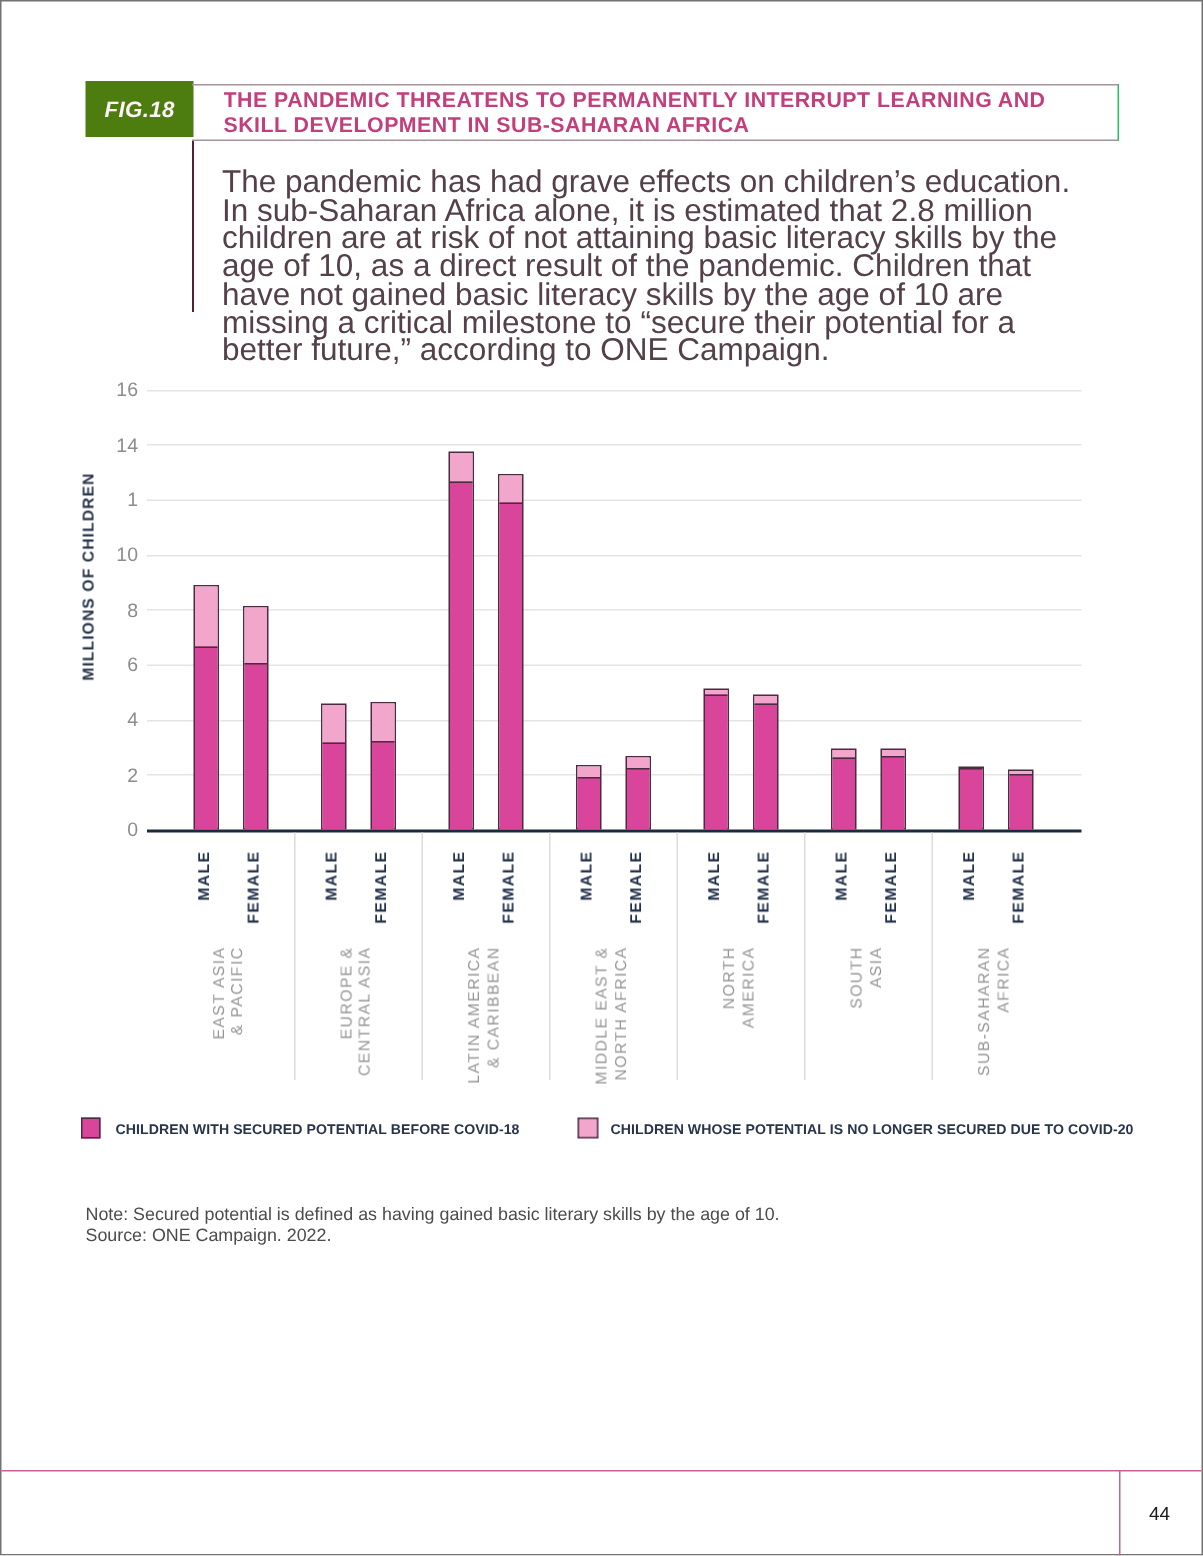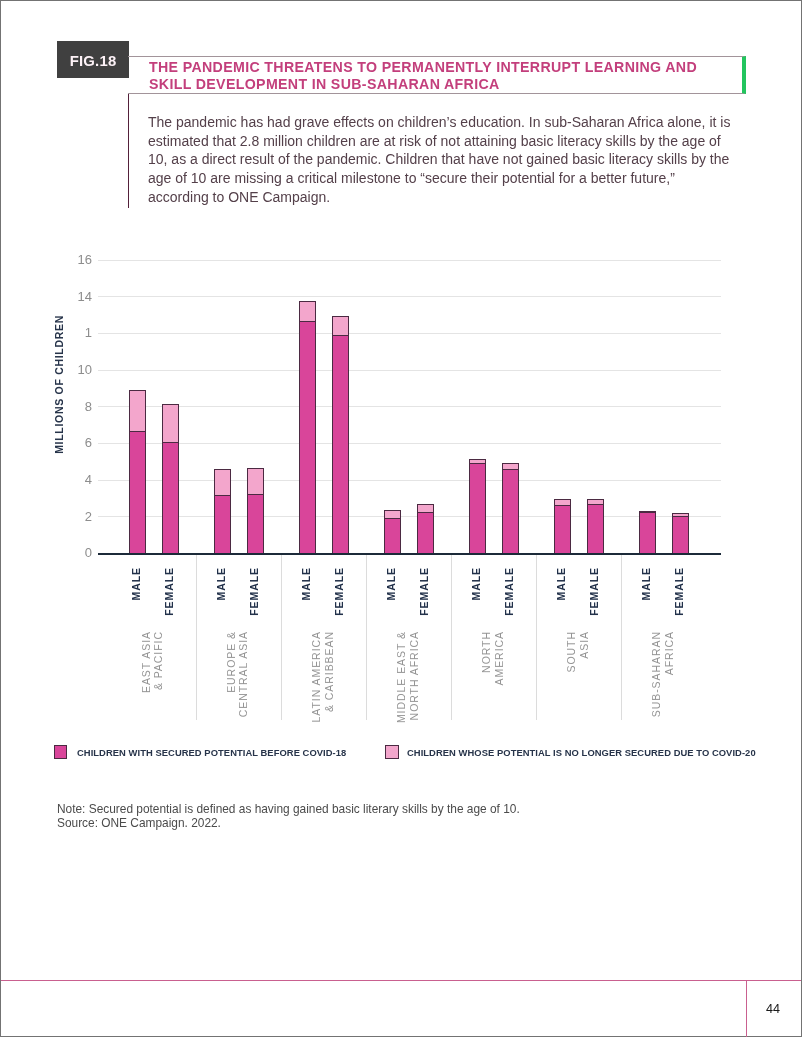--- a/index.html
+++ b/index.html
@@ -4,30 +4,30 @@
 <title>Figure 18</title>
 <style>
   html,body{margin:0;padding:0;background:#fff;}
   body{width:802px;height:1037px;font-family:"Liberation Sans",sans-serif;-webkit-font-smoothing:antialiased;}
   .fig-badge,.fig-title,.intro,.ytick,.ylabel,.gender,.region,.legend-txt,.note,
   .footer-essay,.footer-page{will-change:transform;}
   .page{position:relative;width:802px;height:1037px;background:#fff;overflow:hidden;
         box-shadow:inset 0 0 0 1px #737373;}
 
   
-  .fig-badge{position:absolute;left:56.5px;top:41px;width:71.5px;height:37.4px;background:#404040;
+  .fig-badge{position:absolute;left:56.5px;top:54px;width:71.5px;height:37.4px;background:#4d7c0f;
              color:#fdf2f7;font-weight:bold;font-size:14.9px;letter-spacing:.2px;
-             display:flex;align-items:center;justify-content:center;padding:2.6px 0 0 .6px;box-sizing:border-box;}
+             display:flex;align-items:center;justify-content:center;padding:2.6px 0 0 .6px;box-sizing:border-box;font-style:italic;}
   .fig-title-box{position:absolute;left:128px;top:56.2px;width:617.6px;height:38px;
              border-top:1px solid #a2949a;border-bottom:1px solid #a2949a;
-             border-right:4px solid #22c55e;box-sizing:border-box;}
+             border-right:1px solid #22c55e;box-sizing:border-box;}
   .fig-title{position:absolute;left:21px;top:2.1px;color:#c33f7c;font-weight:bold;font-size:14.2px;
              letter-spacing:.34px;line-height:16.6px;white-space:nowrap;}
   .left-rule{position:absolute;left:128px;top:93.5px;width:1px;height:114.5px;background:#53203a;}
-  .intro{position:absolute;left:147.9px;top:112.8px;width:586px;color:#54404a;font-size:14px;
+  .intro{position:absolute;left:147.9px;top:112.8px;width:586px;color:#54404a;font-size:21px;
          line-height:18.7px;}
 
   
   .chart{position:absolute;left:0;top:0;width:802px;height:1037px;}
   .ylabel{position:absolute;color:#27344a;font-size:10.5px;font-weight:bold;letter-spacing:.7px;
           transform:rotate(-90deg);transform-origin:0 0;white-space:nowrap;line-height:10.2px;
           width:160px;text-align:right;will-change:transform;}
   .gridline{position:absolute;height:1px;background:#e4e4e4;}
   .ytick{position:absolute;color:#8d8d8d;font-size:13px;text-align:right;line-height:13px;}
   .axis{position:absolute;height:1.7px;background:#1c2a39;}

